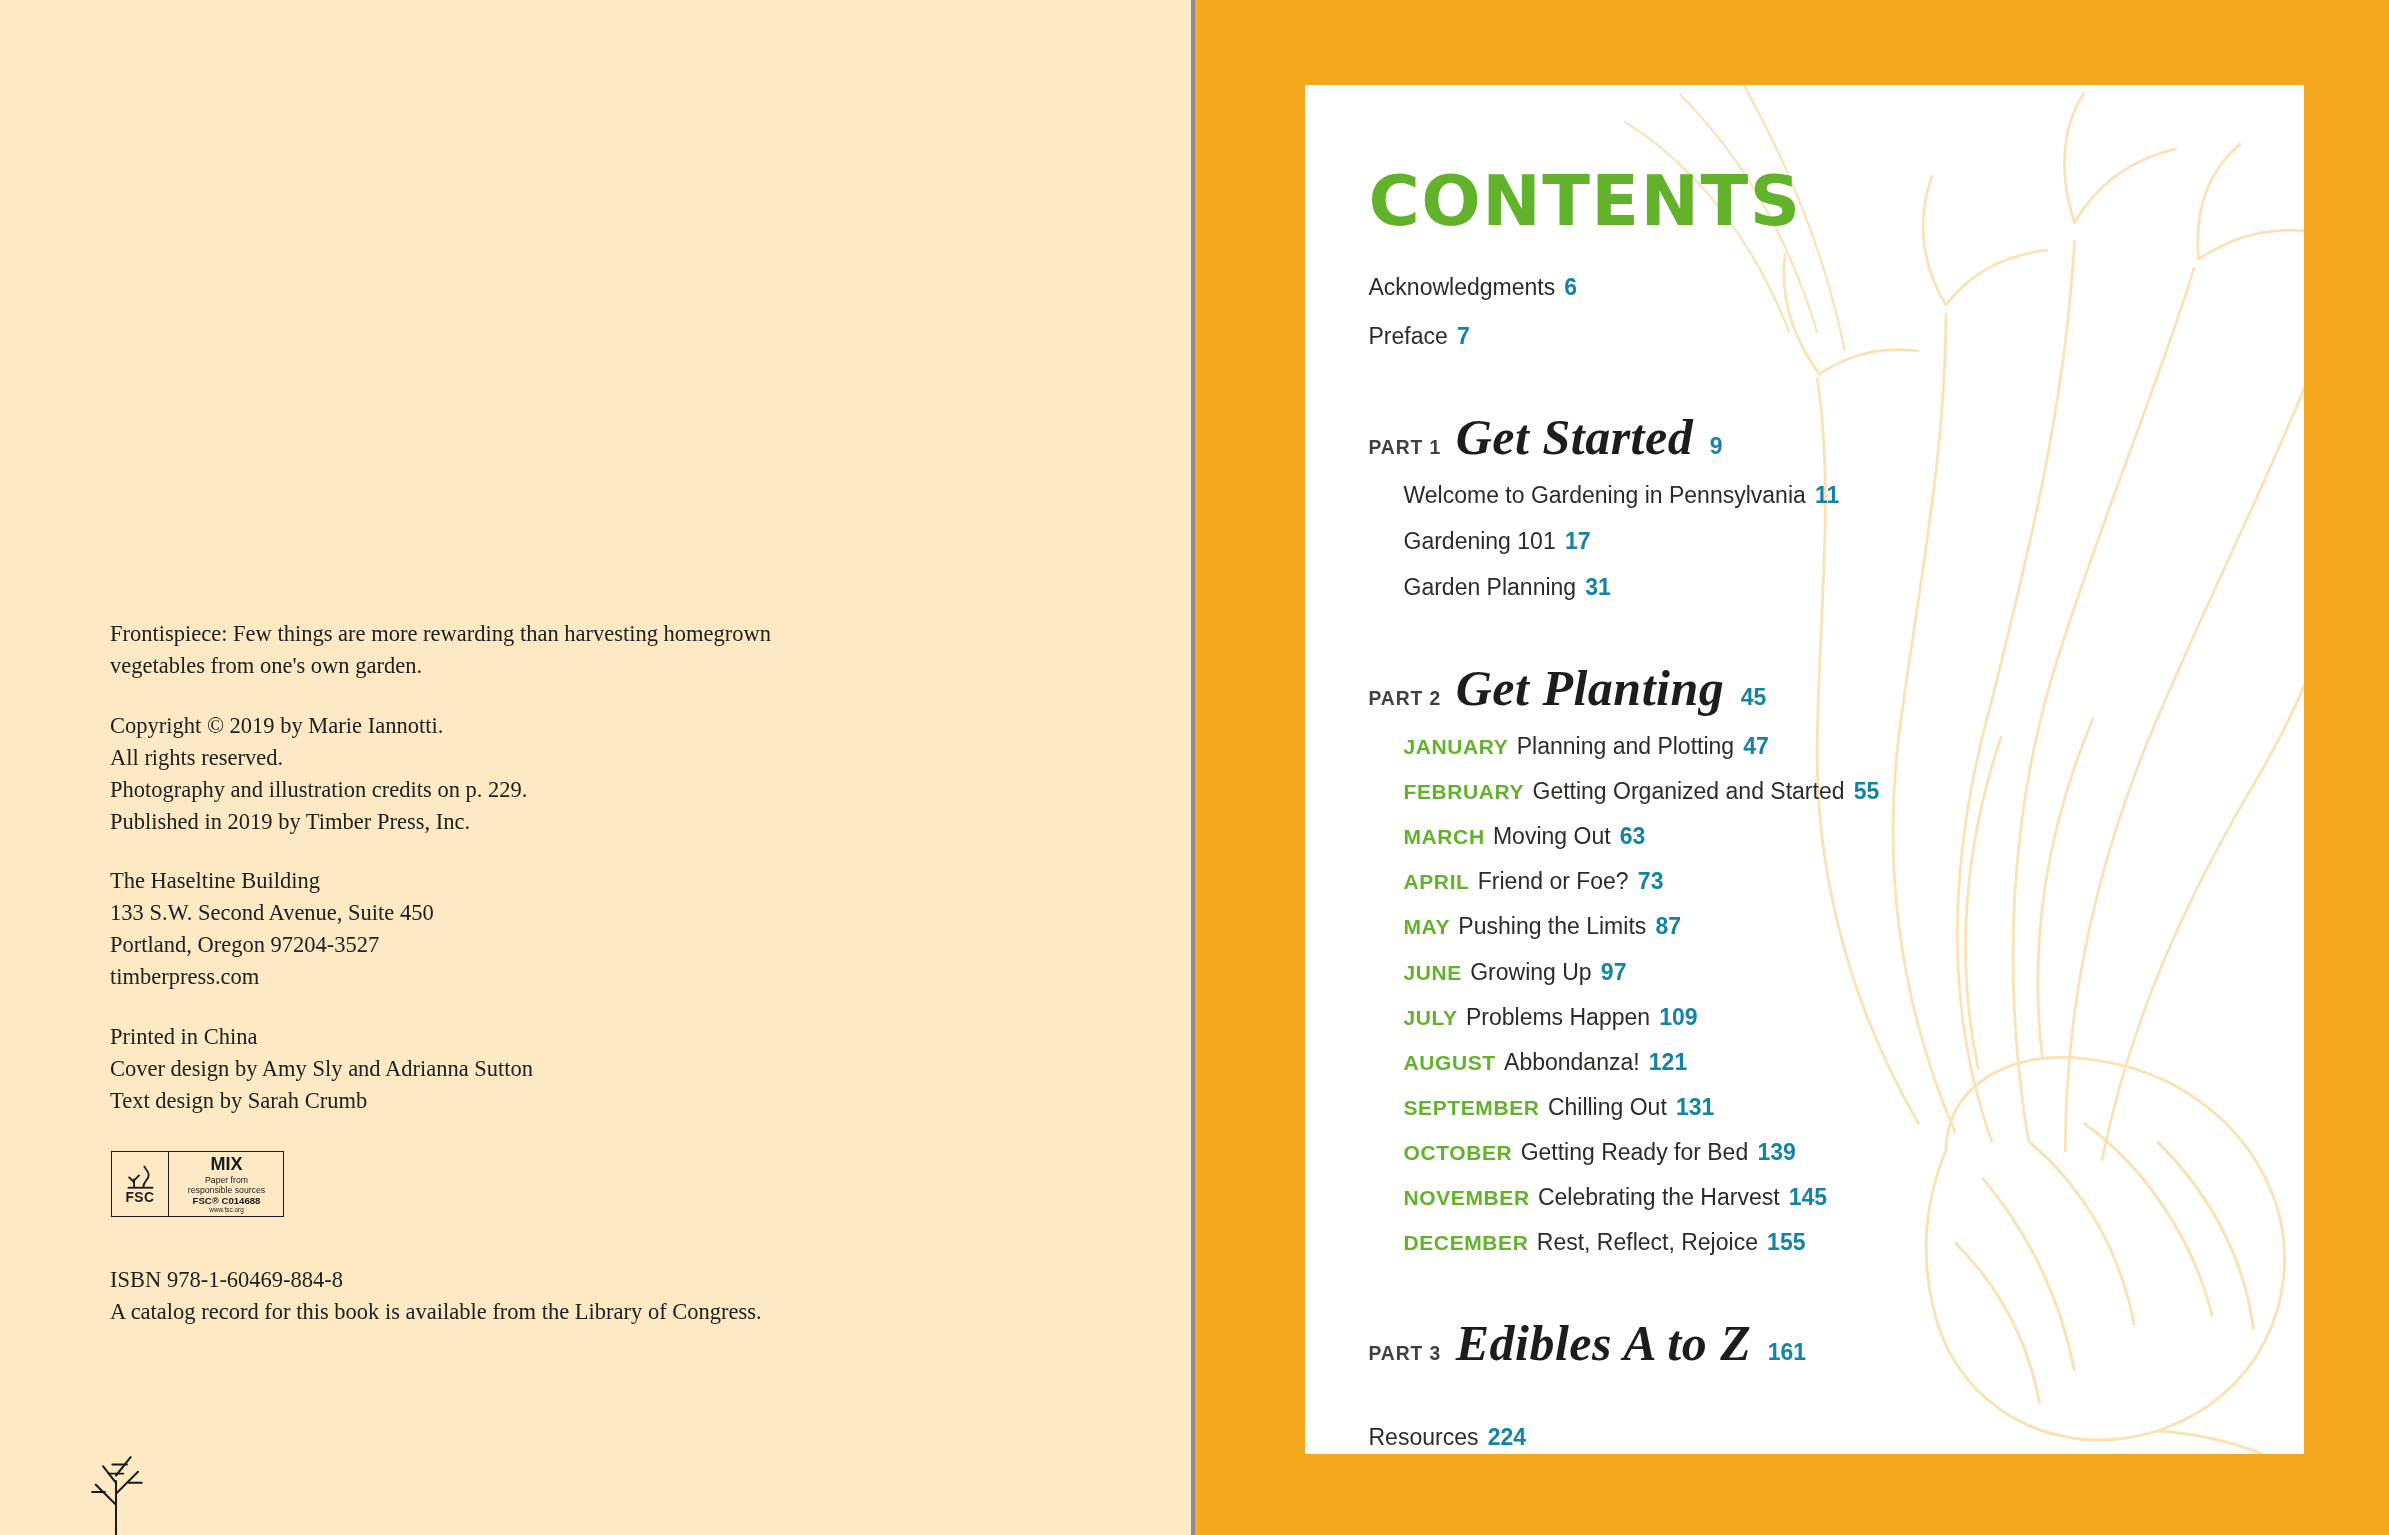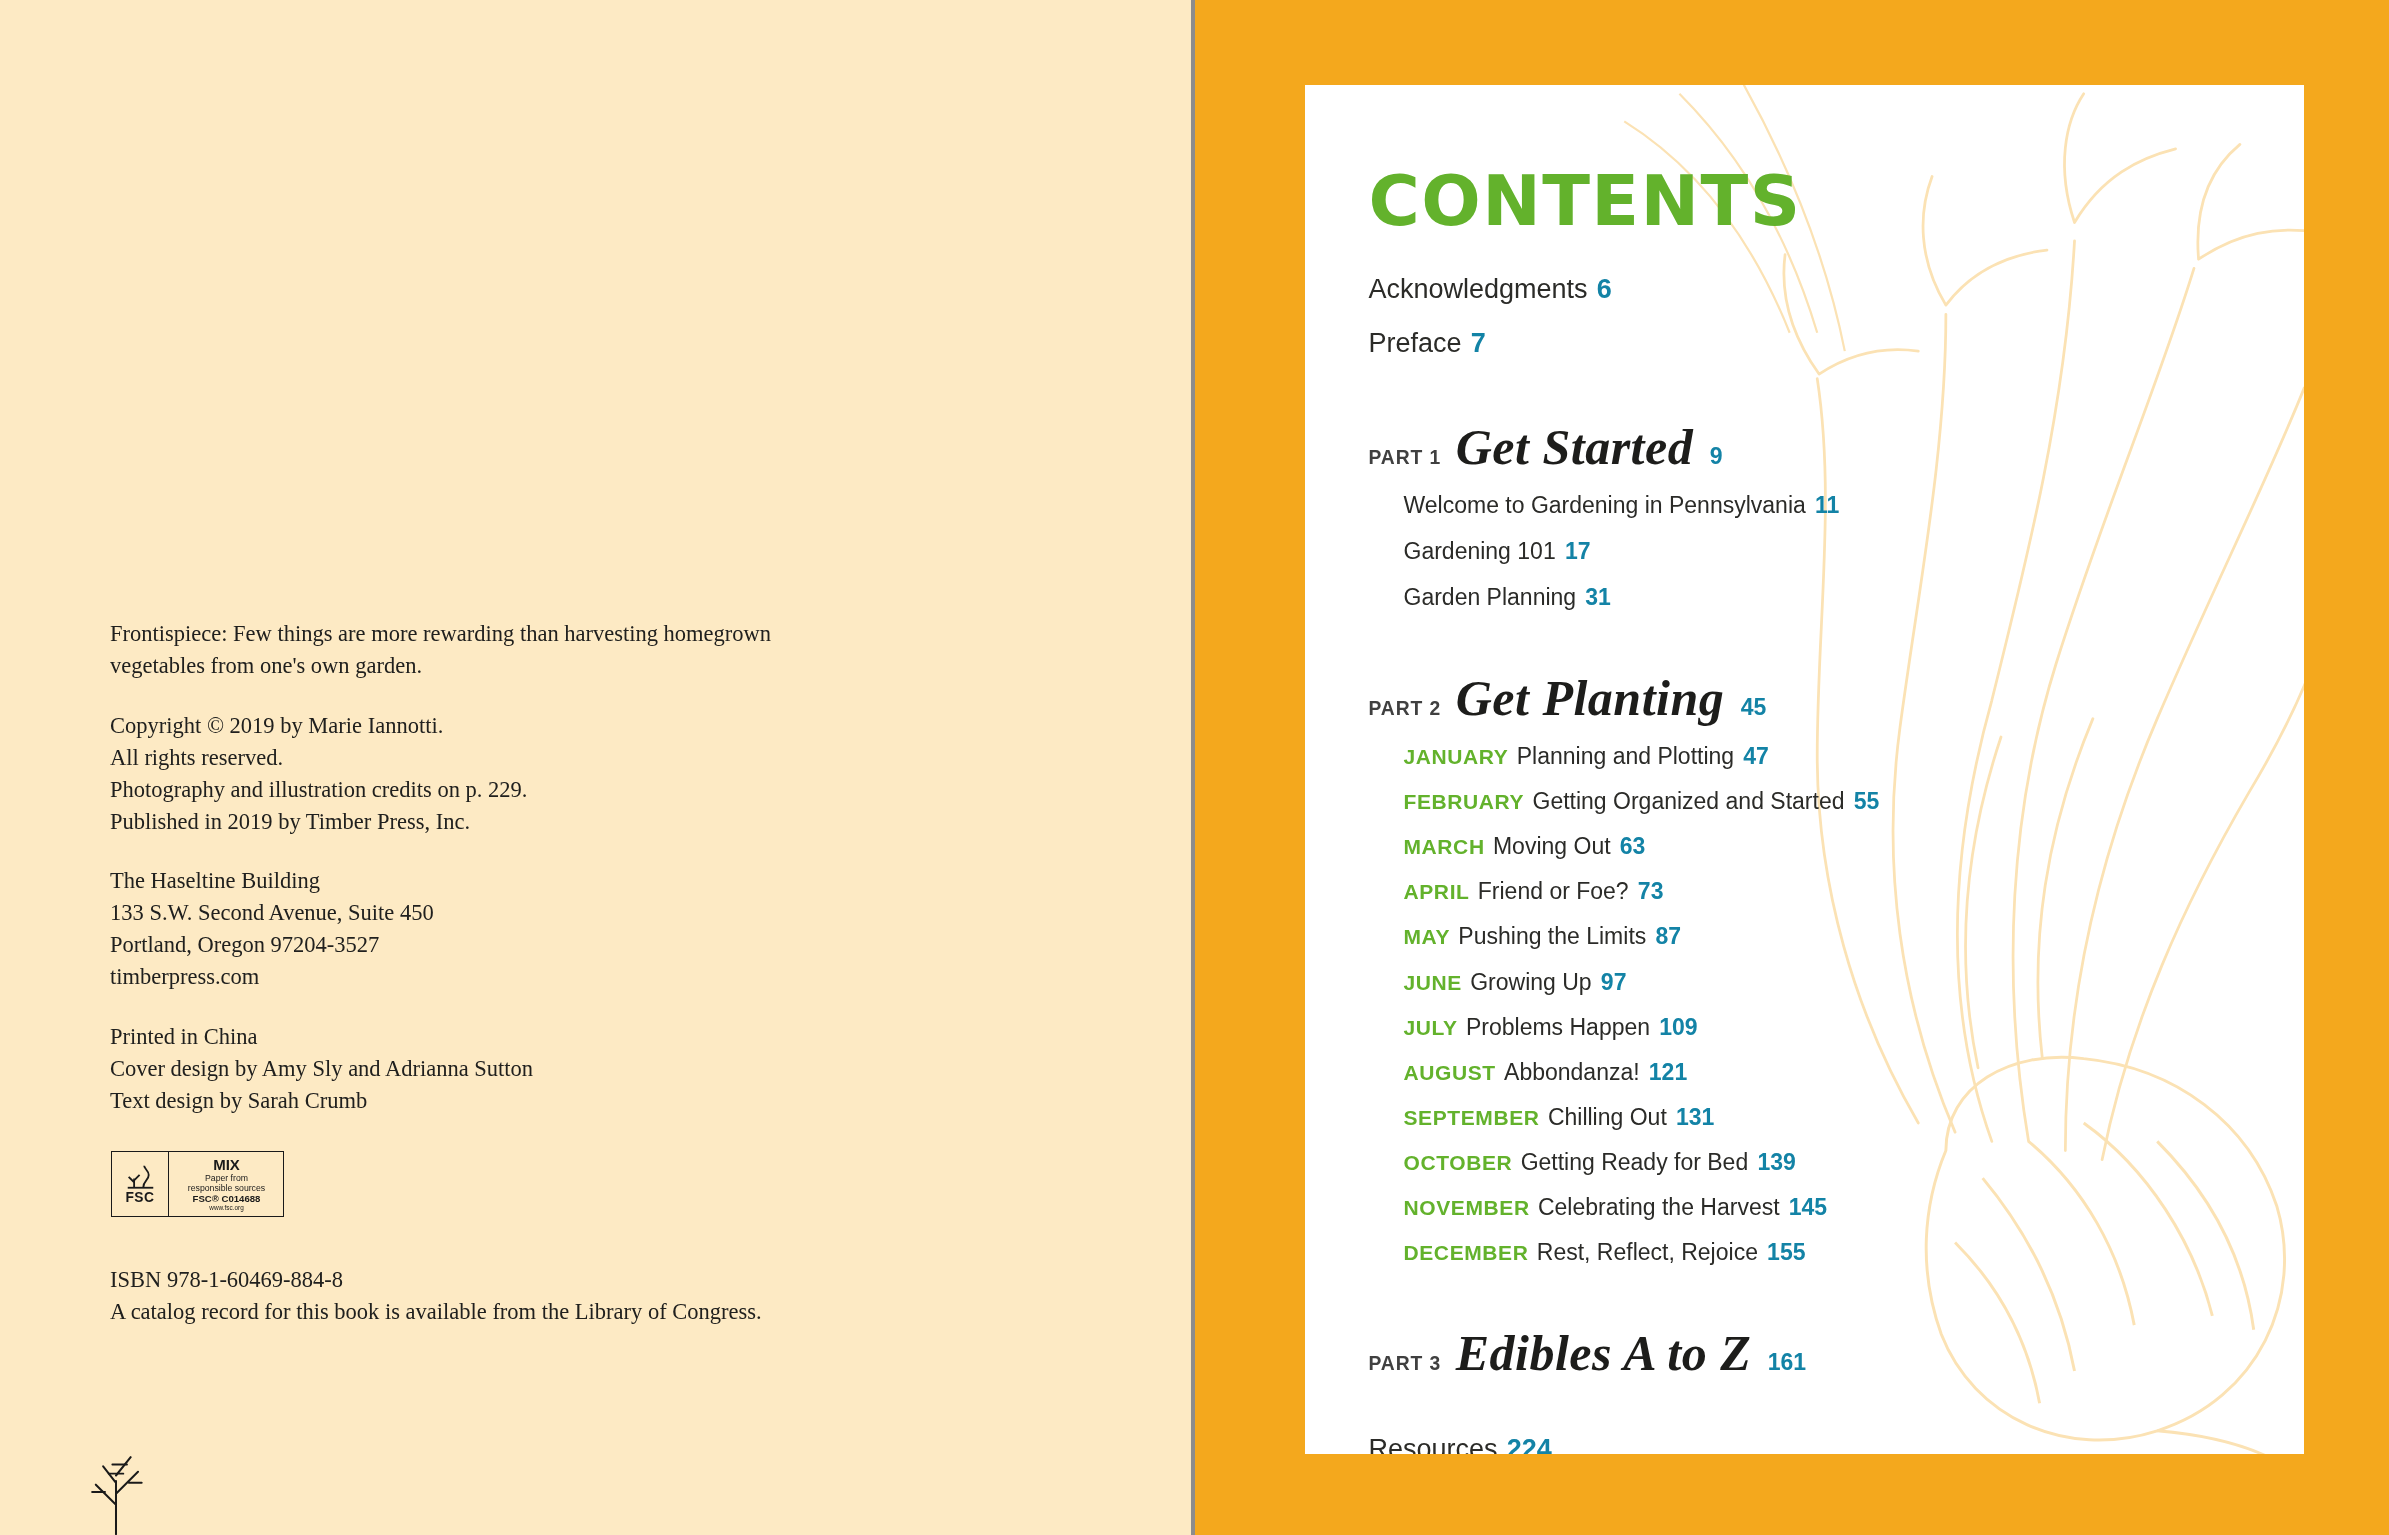--- a/index.html
+++ b/index.html
@@ -79,21 +79,21 @@
   }
   .fsc-right {
     flex: 1;
     text-align: center;
     font-family: "Liberation Sans", sans-serif;
     color: #1a1a1a;
     line-height: 1.15;
     padding: 1.8px 1.8px 1.8px 2.8px;
   }
   .fsc-mix {
-    font-size: 15px;
+    font-size: 18px;
     font-weight: bold;
   }
   .fsc-sub {
     font-size: 8.7px;
   }
   .fsc-url {
     font-size: 6.4px;
   }
   .fsc-code {
     font-size: 9.6px;
@@ -160,21 +160,21 @@
     font-family: "DejaVu Sans", sans-serif;
     font-weight: bold;
     font-size: 70px;
     letter-spacing: 1.4px;
     color: #63b22c;
     margin: 0 0 37px 0;
     line-height: 1;
   }
   .front-item, .back-item {
     font-family: "Liberation Sans", sans-serif;
-    font-size: 27px;
+    font-size: 23px;
     color: #2b2b28;
     margin: 0 0 20px 0;
     line-height: 1.25;
   }
   .pg {
     color: #1383a6;
     font-weight: bold;
     margin-left: 9.2px;
   }
   .part-row {

